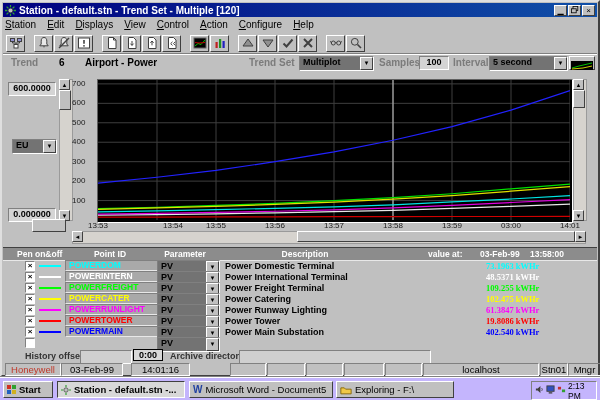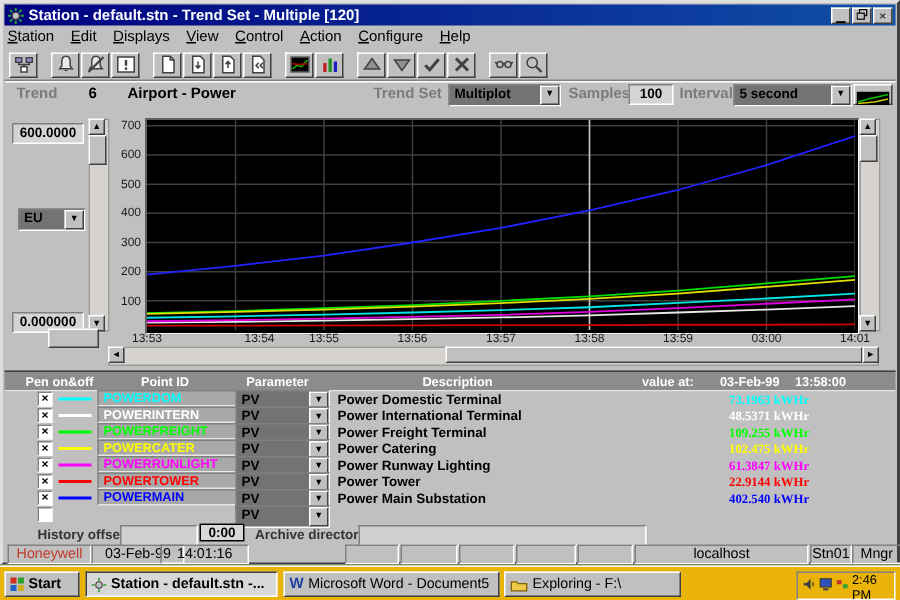--- a/index.html
+++ b/index.html
@@ -37,21 +37,21 @@
     border:1px solid;border-color:#fff #404040 #404040 #fff;font-size:6px;line-height:10px;text-align:center;color:#000;}
   .fieldbox{position:absolute;height:12px;background:#d4d4d4;border:1px solid;
     border-color:#808080 #fff #fff #808080;font-weight:bold;font-size:9px;line-height:11px;text-align:center;}
 
   
   #plotwrap{position:absolute;left:95px;top:77px;width:474px;height:142px;
     border:1px solid;border-color:#606060 #fff #fff #606060;background:#000;}
   .sbar{position:absolute;background:#d6d3ce;border:1px solid #9a9a9a;}
   .sarr{position:absolute;width:11px;height:11px;font-size:6px;line-height:10px;text-align:center;padding:0;}
   .sthumb{position:absolute;background:#c0c0c0;border:1px solid;border-color:#fff #404040 #404040 #fff;}
-  .ylab{position:absolute;width:22px;text-align:right;font-size:8px;color:#1a1a1a;}
+  .ylab{position:absolute;width:22px;text-align:left;font-size:8px;color:#1a1a1a;}
   .xlab{position:absolute;width:30px;text-align:center;font-size:8px;color:#1a1a1a;}
 
   
   #tblhdr{position:absolute;left:1px;top:245px;right:1px;height:12px;background:#8c8c8c;
     border-top:1px solid #404040;border-bottom:1px solid #e8e8e8;}
   #tblhdr span{position:absolute;top:1px;color:#fff;font-weight:bold;font-size:8.5px;white-space:nowrap;}
   #rows{position:absolute;left:1px;top:258px;right:1px;height:88px;}
   .trow{position:relative;height:11px;}
   .cbx{position:absolute;left:22px;top:1px;width:8px;height:8px;background:#fff;
     border:1px solid;border-color:#808080 #fff #fff #808080;font-size:8px;line-height:7px;
@@ -66,21 +66,21 @@
 
   
   #histrow span.lbl{position:absolute;font-weight:bold;font-size:9px;color:#333;}
 
   
   #statusbar{position:absolute;left:1px;right:1px;top:361px;height:13px;}
   .scell{position:absolute;top:0;height:11px;border:1px solid;border-color:#808080 #fff #fff #808080;
     font-size:9.5px;line-height:11px;text-align:center;white-space:nowrap;overflow:hidden;}
 
   
-  #taskbar{position:absolute;left:0;top:377px;width:600px;height:23px;background:#eab308;
+  #taskbar{position:absolute;left:0;top:377px;width:600px;height:23px;background:#c4b5fd;
     border-top:1px solid #fff;box-shadow:0 -1px 0 #808080;}
   .task{position:absolute;top:3px;height:17px;background:#c0c0c0;border:1px solid;
     border-color:#fff #404040 #404040 #fff;font-size:9.5px;font-weight:bold;line-height:15px;
     padding:0 3px;display:flex;align-items:center;gap:3px;white-space:nowrap;overflow:hidden;}
   .task.active{border-color:#404040 #fff #fff #404040;background:#d8d8d8;}
   #startlogo{display:inline-grid;grid-template-columns:4px 4px;grid-template-rows:4px 4px;gap:1px;}
   #startlogo i{display:block;}
   #tray{position:absolute;right:3px;top:3px;left:531px;height:17px;border:1px solid;
     border-color:#808080 #fff #fff #808080;display:flex;align-items:center;gap:2px;padding:0 3px;font-size:8.5px;}
   #tray .ticon{font-size:9px;line-height:9px;}
@@ -365,21 +365,21 @@
           <span class="combo pvc"><span>PV</span><span class="dbtn">▼</span></span>
           <span class="desc">Power Runway Lighting</span>
           <span class="val" style="color: rgb(255, 0, 255);">61.3847 kWHr</span>
         </div>
         <div class="trow">
           <span class="cbx">×</span>
           <span class="pendash" style="background: rgb(255, 0, 0);"></span>
           <span class="pid" style="color: rgb(255, 0, 0);">POWERTOWER</span>
           <span class="combo pvc"><span>PV</span><span class="dbtn">▼</span></span>
           <span class="desc">Power Tower</span>
-          <span class="val" style="color: rgb(255, 0, 0);">22.9144 kWHr</span>
+          <span class="val" style="color: rgb(255, 0, 0);">19.8086 kWHr</span>
         </div>
         <div class="trow">
           <span class="cbx">×</span>
           <span class="pendash" style="background: rgb(0, 0, 255);"></span>
           <span class="pid" style="color: rgb(0, 0, 255);">POWERMAIN</span>
           <span class="combo pvc"><span>PV</span><span class="dbtn">▼</span></span>
           <span class="desc">Power Main Substation</span>
           <span class="val" style="color: rgb(0, 0, 255);">402.540 kWHr</span>
         </div>
         <div class="trow">
@@ -392,21 +392,21 @@
       <span class="lbl" style="left:23px;top:349px;">History offset</span>
       <span class="fieldbox" style="left:78px;top:348px;width:50px;background:#cfcfcf;"></span>
       <span class="abs bold" style="left:131px;top:347px;width:28px;height:10px;border:1px solid #000;background:#d8d8d8;text-align:center;font-size:9px;line-height:11px;">0:00</span>
       <span class="lbl" style="left:168px;top:349px;">Archive directory</span>
       <span class="fieldbox" style="left:237px;top:348px;width:190px;background:#cfcfcf;"></span>
     </div>
 
     <div id="statusbar">
       <span class="scell" style="left:2px;width:54px;color:#c0392b;">Honeywell</span>
       <span class="scell" style="left:58px;width:60px;">03-Feb-99</span>
-      <span class="scell" style="left:104px;width:57px;">14:01:16</span>
+      <span class="scell" style="left:128px;width:57px;">14:01:16</span>
       <span class="scell" style="left:227px;width:34px;"></span>
       <span class="scell" style="left:264px;width:36px;"></span>
       <span class="scell" style="left:303px;width:35px;"></span>
       <span class="scell" style="left:341px;width:38px;"></span>
       <span class="scell" style="left:382px;width:35px;"></span>
       <span class="scell" style="left:420px;width:114px;">localhost</span>
       <span class="scell" style="left:537px;width:26px;">Stn01</span>
       <span class="scell" style="left:565px;width:31px;">Mngr</span>
     </div>
   </div>
@@ -450,16 +450,16 @@
             <rect x="1" y="1" width="8" height="6" fill="#3050c0" stroke="#404040"></rect>
             <rect x="3" y="8" width="4" height="1.5" fill="#404040"></rect>
           </svg>
       </span>
       <span class="ticon">
         <svg width="9" height="9" viewBox="0 0 10 10">
             <rect x="1" y="2" width="3.5" height="3" fill="#c03030"></rect>
             <rect x="5.5" y="5" width="3.5" height="3" fill="#30a030"></rect>
           </svg>
       </span>
-      <span id="traytime">2:46 PM</span>
+      <span id="traytime">2:13 PM</span>
     </div>
   </div>
 </div>
 
 </body></html>

